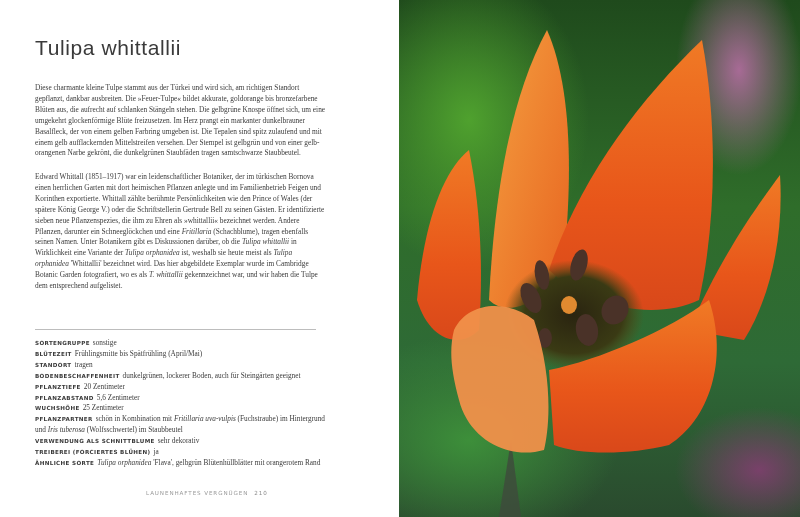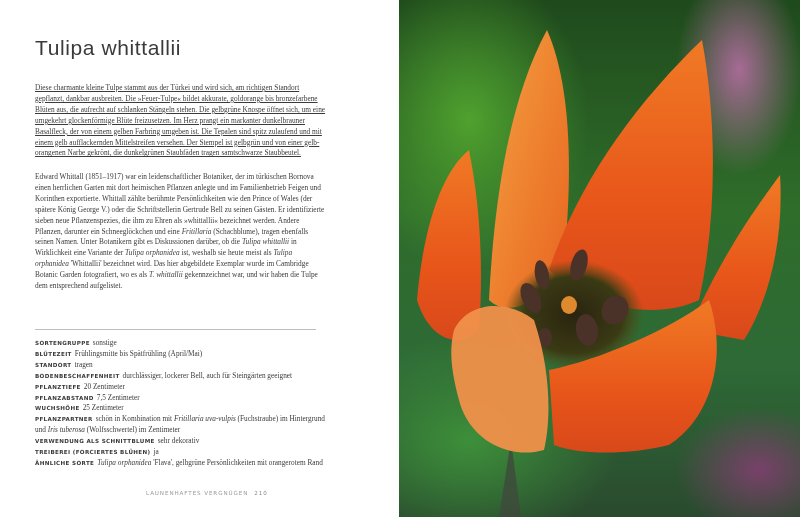--- a/index.html
+++ b/index.html
@@ -12,21 +12,21 @@
     position: absolute; left: 35px; top: 36px;
     font-family: "Liberation Sans", sans-serif; font-weight: normal;
     font-size: 21px; color: #3a3a3a; letter-spacing: 0.6px;
     margin: 0;
   }
   .body-text {
     position: absolute; left: 35px; width: 292px;
     font-family: "Liberation Serif", serif; font-size: 7.35px; line-height: 10.9px;
     color: #3b3b3b; margin: 0;
   }
-  .p1 { top: 83px; text-decoration: underline; }
+  .p1 { top: 83px; }
   .p2 { top: 172px; }
   .rule {
     position: absolute; left: 35px; top: 329px; width: 281px; height: 0;
     border-top: 1px solid #bdbdbd;
   }
   .specs {
     position: absolute; left: 35px; top: 338px; width: 290px;
     font-family: "Liberation Serif", serif; font-size: 7.3px; line-height: 10.9px; color: #3b3b3b;
   }
   .spec-row { margin: 0; }
@@ -61,28 +61,28 @@
   <p class="body-text p1">Diese charmante kleine Tulpe stammt aus der Türkei und wird sich, am richtigen Standort gepflanzt, dankbar ausbreiten. Die »Feuer-Tulpe« bildet akkurate, goldorange bis bronzefarbene Blüten aus, die aufrecht auf schlanken Stängeln stehen. Die gelbgrüne Knospe öffnet sich, um eine umgekehrt glockenförmige Blüte freizusetzen. Im Herz prangt ein markanter dunkelbrauner Basalfleck, der von einem gelben Farbring umgeben ist. Die Tepalen sind spitz zulaufend und mit einem gelb aufflackernden Mittelstreifen versehen. Der Stempel ist gelbgrün und von einer gelb-orangenen Narbe gekrönt, die dunkelgrünen Staubfäden tragen samtschwarze Staubbeutel.</p>
 
   <p class="body-text p2"><span>Edward Whittall (1851–1917) war ein leidenschaftlicher Botaniker, der im türkischen Bornova einen herrlichen Garten mit dort heimischen Pflanzen anlegte und im Familienbetrieb Feigen und Korinthen exportierte. Whittall zählte berühmte Persönlichkeiten wie den Prince of Wales (der spätere König George V.) oder die Schriftstellerin Gertrude Bell zu seinen Gästen. Er identifizierte sieben neue Pflanzenspezies, die ihm zu Ehren als »whittallii« bezeichnet werden. Andere Pflanzen, darunter ein Schneeglöckchen und eine </span><em>Fritillaria</em><span> (Schachblume), tragen ebenfalls seinen Namen. Unter Botanikern gibt es Diskussionen darüber, ob die </span><em>Tulipa whittallii</em><span> in Wirklichkeit eine Variante der </span><em>Tulipa orphanidea</em><span> ist, weshalb sie heute meist als </span><em>Tulipa orphanidea</em><span> 'Whittallii' bezeichnet wird. Das hier abgebildete Exemplar wurde im Cambridge Botanic Garden fotografiert, wo es als </span><em>T. whittallii</em><span> gekennzeichnet war, und wir haben die Tulpe dem entsprechend aufgelistet.</span></p>
 
   <div class="rule"></div>
 
   <div class="specs" id="specs">
       <div class="spec-row"><span class="spec-key">SORTENGRUPPE</span><span><span>sonstige</span></span></div>
       <div class="spec-row"><span class="spec-key">BLÜTEZEIT</span><span><span>Frühlingsmitte bis Spätfrühling (April/Mai)</span></span></div>
       <div class="spec-row"><span class="spec-key">STANDORT</span><span><span>tragen</span></span></div>
-      <div class="spec-row"><span class="spec-key">BODENBESCHAFFENHEIT</span><span><span>durchlässiger, lockerer Bell, auch für Steingärten geeignet</span></span></div>
+      <div class="spec-row"><span class="spec-key">BODENBESCHAFFENHEIT</span><span><span>dunkelgrünen, lockerer Boden, auch für Steingärten geeignet</span></span></div>
       <div class="spec-row"><span class="spec-key">PFLANZTIEFE</span><span><span>20 Zentimeter</span></span></div>
-      <div class="spec-row"><span class="spec-key">PFLANZABSTAND</span><span><span>7,5 Zentimeter</span></span></div>
+      <div class="spec-row"><span class="spec-key">PFLANZABSTAND</span><span><span>5,6 Zentimeter</span></span></div>
       <div class="spec-row"><span class="spec-key">WUCHSHÖHE</span><span><span>25 Zentimeter</span></span></div>
-      <div class="spec-row"><span class="spec-key">PFLANZPARTNER</span><span><span>schön in Kombination mit </span><em>Fritillaria uva-vulpis</em><span> (Fuchstraube) im Hintergrund und </span><em>Iris tuberosa</em><span> (Wolfsschwertel) im Zentimeter</span></span></div>
+      <div class="spec-row"><span class="spec-key">PFLANZPARTNER</span><span><span>schön in Kombination mit </span><em>Fritillaria uva-vulpis</em><span> (Fuchstraube) im Hintergrund und </span><em>Iris tuberosa</em><span> (Wolfsschwertel) im Staubbeutel</span></span></div>
       <div class="spec-row"><span class="spec-key">VERWENDUNG ALS SCHNITTBLUME</span><span><span>sehr dekorativ</span></span></div>
       <div class="spec-row"><span class="spec-key">TREIBEREI (FORCIERTES BLÜHEN)</span><span><span>ja</span></span></div>
-      <div class="spec-row"><span class="spec-key">ÄHNLICHE SORTE</span><span><em>Tulipa orphanidea</em><span> 'Flava', gelbgrüne Persönlichkeiten mit orangerotem Rand</span></span></div>
+      <div class="spec-row"><span class="spec-key">ÄHNLICHE SORTE</span><span><em>Tulipa orphanidea</em><span> 'Flava', gelbgrün Blütenhüllblätter mit orangerotem Rand</span></span></div>
     </div>
 
   <div class="footer">
     <span>LAUNENHAFTES VERGNÜGEN</span><span class="pg">210</span>
   </div>
 </div>
 
 <div class="page-right">
   <svg class="photo-svg" width="401" height="517" viewBox="0 0 401 517">
     <defs>

